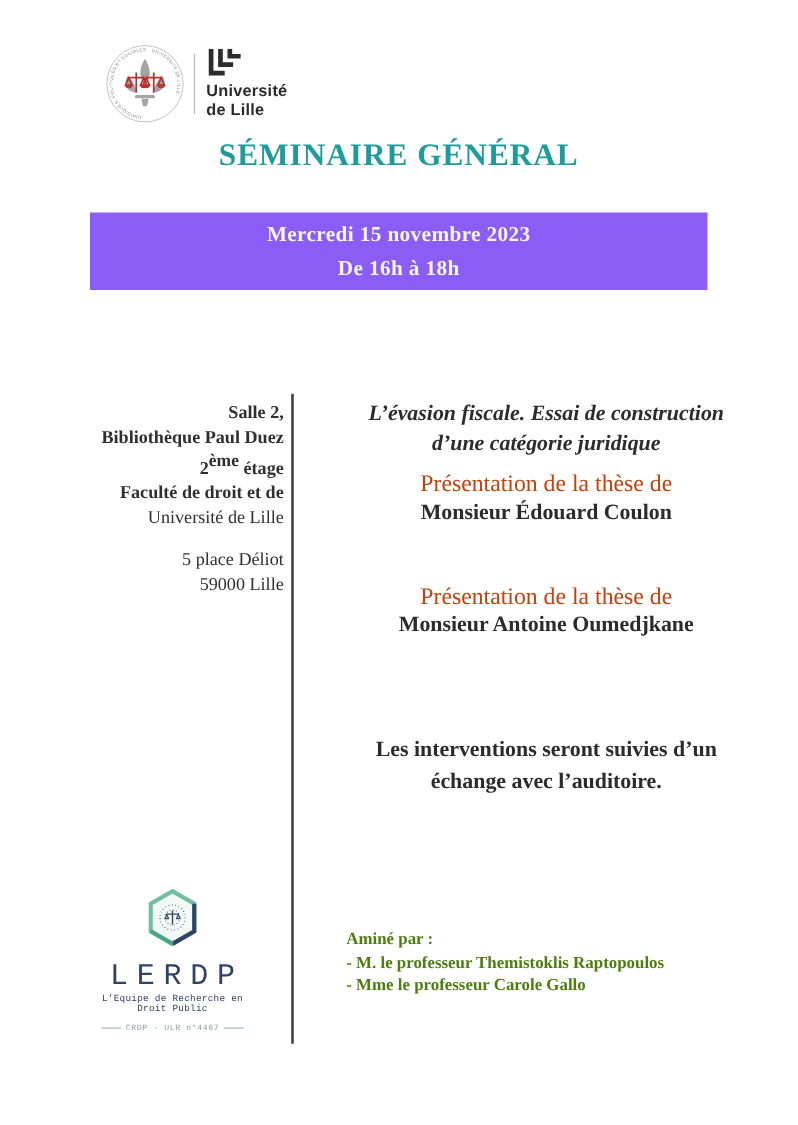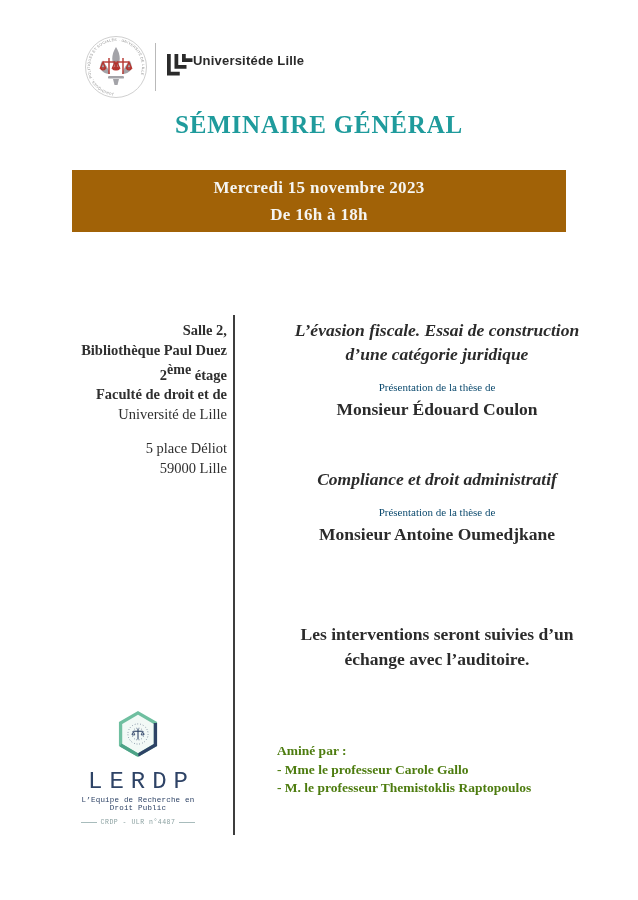--- a/index.html
+++ b/index.html
@@ -7,55 +7,55 @@
     width:638px;height:900px;background:#ffffff;
     font-family:"Liberation Serif","DejaVu Serif",serif;
     color:#2f2f2f;position:relative;overflow:hidden;
   }
   .page{position:absolute;inset:0;background:#fff;}
 
   
   .logo-group{position:absolute;top:35px;left:84px;display:flex;align-items:center;}
   .seal{width:64px;height:64px;}
   .logo-divider{width:1px;height:48px;background:#b9b9b9;margin:0 9px 0 7px;}
-  .ul-block{display:flex;flex-direction:row;}
+  .ul-block{display:flex;flex-direction:column;}
   .ul-mark{width:28px;height:24px;margin-bottom:3px;}
   .ul-wordmark{
     font-family:"Liberation Sans","DejaVu Sans",sans-serif;
     font-size:13px;line-height:14.5px;font-weight:600;color:#2a2a2a;letter-spacing:.2px;
   }
 
   
   .main-title{
     position:absolute;top:111px;left:0;width:100%;text-align:center;
     font-size:25px;font-weight:bold;letter-spacing:.8px;color:#1f9b9c;
   }
 
   
   .banner{
     position:absolute;top:170px;left:72px;width:494px;height:62px;
-    background:#a16207;color:#f5f5f2;display:flex;flex-direction:column;
+    background:#8b5cf6;color:#f5f5f2;display:flex;flex-direction:column;
     justify-content:center;align-items:center;gap:7px;
     font-size:17px;font-weight:bold;letter-spacing:.3px;
   }
 
   
   .location{
     position:absolute;top:321px;left:0;width:227px;text-align:right;
     font-size:14.5px;line-height:19.5px;color:#2f2f2f;
   }
   .location .b{font-weight:bold;}
   .location sup{font-size:14px;vertical-align:super;}
   .location .addr-gap{margin-top:15px;}
 
   .vrule{position:absolute;left:233px;top:315px;width:1.5px;height:520px;background:#3d3d3d;}
 
   .right-col{position:absolute;left:287px;top:318px;width:300px;text-align:center;}
   .session-title{font-size:17.5px;font-weight:bold;font-style:italic;line-height:24px;color:#2b2b2b;}
-  .session-intro{font-size:11px;margin-top:11px;line-height:21px;color:#0c4a6e;}
+  .session-intro{font-size:19px;margin-top:11px;line-height:21px;color:#c2410c;}
   .session-speaker{font-size:17.5px;font-weight:bold;line-height:23px;color:#2b2b2b;}
   .session + .session{margin-top:46px;}
   .note{font-size:17.5px;font-weight:bold;line-height:25px;margin-top:76px;color:#2b2b2b;}
 
   
   .lerdp{position:absolute;left:72px;top:710px;width:132px;text-align:center;font-family:Liberation Mono, monospace;}
   .lerdp-hex{width:44px;height:48px;}
   .lerdp-acronym{
     margin-top:5px;font-size:24px;color:#2e4366;letter-spacing:7px;padding-left:7px;
     font-weight:400;
@@ -143,21 +143,20 @@
 
   <div class="vrule"></div>
 
   <div class="right-col">
     <div class="session">
       <div class="session-title">L’évasion fiscale. Essai de construction d’une catégorie juridique</div>
       <div class="session-intro">Présentation de la thèse de</div>
       <div class="session-speaker">Monsieur Édouard Coulon</div>
     </div>
     <div class="session">
-      <div class="session-title">Compliance et droit administratif</div>
       <div class="session-intro">Présentation de la thèse de</div>
       <div class="session-speaker">Monsieur Antoine Oumedjkane</div>
     </div>
     <div class="note">Les interventions seront suivies d’un échange avec l’auditoire.</div>
   </div>
 
   <div class="lerdp">
     <svg class="lerdp-hex" viewBox="0 0 48 52">
       <polygon points="24,3 43,14 43,38 24,49 5,38 5,14" fill="#f2f9f6" stroke="#6fbfa0" stroke-width="3.6"></polygon>
       <path d="M43,14 L43,38 L24,49" fill="none" stroke="#2e4366" stroke-width="3.6"></path>
@@ -175,17 +174,17 @@
     <div class="lerdp-subtitle">L’Equipe de Recherche en Droit Public</div>
     <div class="lerdp-unit">
       <span class="dash"></span>
       <span>CRDP - ULR n°4487</span>
       <span class="dash"></span>
     </div>
   </div>
 
   <div class="organizers">
     <div>Aminé par :</div>
+    <div>- M. le professeur Themistoklis Raptopoulos</div>
     <div>- Mme le professeur Carole Gallo</div>
-    <div>- M. le professeur Themistoklis Raptopoulos</div>
   </div>
 
 </div>
 
 </body></html>

